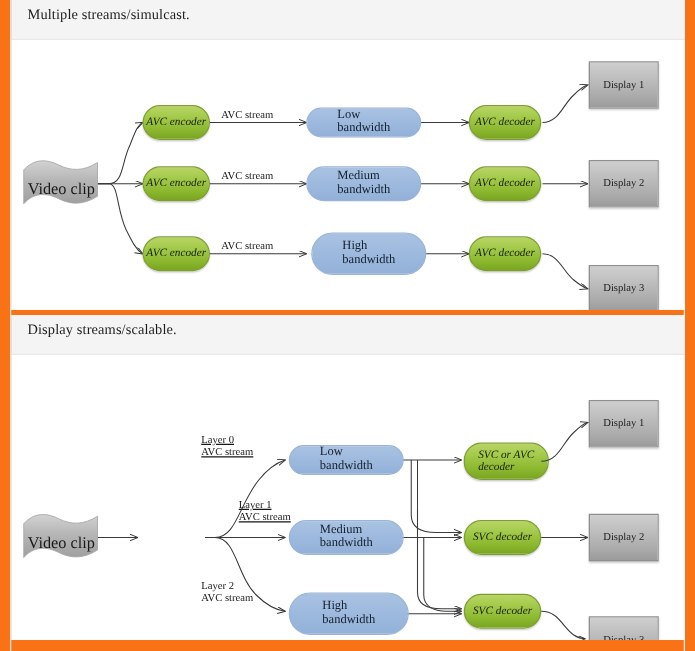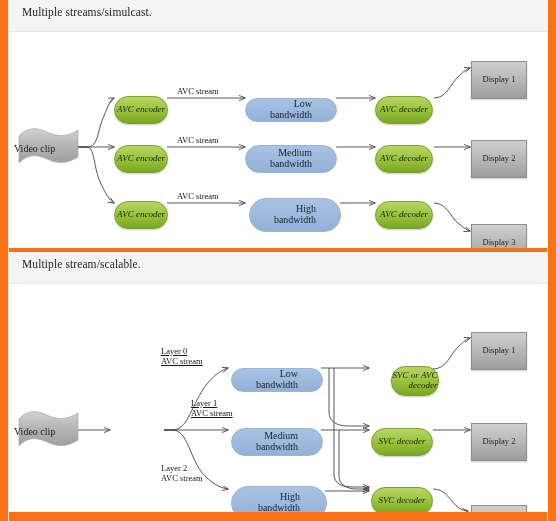--- a/index.html
+++ b/index.html
@@ -67,24 +67,23 @@
     position: absolute;
     left: 0;
     top: 0;
   }
   .node {
     position: absolute;
     box-sizing: border-box;
     display: flex;
     align-items: center;
     justify-content: center;
-    text-align: right;
+    text-align: left;
     line-height: 1.08;
     color: #1b1b1b;
-    margin-top: 12px;
   }
   
   .proc {
     border-radius: 14px;
     background: linear-gradient(to bottom, #b9d465 0%, #a6cc4e 28%, #8cb82f 72%, #7aa522 100%);
     border: 1px solid #7d9e30;
     box-shadow: 0 1px 1.5px rgba(0,0,0,0.22);
     font-size: 9px;
     color: #17210a;
     font-style: italic;
@@ -108,23 +107,23 @@
     position: absolute;
     font-size: 8.5px;
     color: #161616;
     text-align: left;
     line-height: 1.18;
     white-space: pre-line;
     pointer-events: none;
   }
   .clip-label {
     position: absolute;
-    font-size: 10px;
+    font-size: 13px;
     color: #1a1a1a;
-    text-align: left;
+    text-align: center;
     width: 70px;
   }
 </style>
 </head>
 <body>
 
 <div class="page">
 
   <div class="left-rule"></div>
   <div class="right-rule"></div>
@@ -202,21 +201,21 @@
       <div class="node display" style="left:462px; top:17px; width:56px; height:38px;">Display 1</div>
       <div class="node display" style="left:462px; top:96px; width:56px; height:38px;">Display 2</div>
       <div class="node display" style="left:462px; top:180px; width:56px; height:38px;">Display 3</div>
 
     </div>
   </div>
 
   <div class="section" style="top:252px; height:260px;">
 
     <div class="section-header">
-      <div class="title">Multiple stream/scalable.</div>
+      <div class="title">Display streams/scalable.</div>
     </div>
 
     <div class="canvas" style="height:228px;">
 
       <svg class="svg-layer" width="539" height="228" viewBox="0 0 539 228">
         <defs>
           <marker id="ah2" markerWidth="7" markerHeight="7" refX="6" refY="2.6" orient="auto" markerUnits="userSpaceOnUse">
             <path d="M0,0 L6.4,2.6 L0,5.2" fill="none" stroke="#3a3a3a" stroke-width="0.8"></path>
           </marker>
         </defs>
@@ -255,21 +254,21 @@
 
 
       <div class="edge-label" style="left:152px; top:62px; width:60px;text-decoration:underline;">Layer 0<br>AVC stream</div>
       <div class="edge-label" style="left:182px; top:114px; width:60px;text-decoration:underline;">Layer 1<br>AVC stream</div>
       <div class="edge-label" style="left:152px; top:179px; width:60px;">Layer 2<br>AVC stream</div>
 
       <div class="node pipe" style="left:222px; top:72px; width:92px; height:24px; border-radius:12px;">Low<br>bandwidth</div>
       <div class="node pipe" style="left:222px; top:132px; width:92px; height:28px; border-radius:14px;">Medium<br>bandwidth</div>
       <div class="node pipe" style="left:222px; top:190px; width:96px; height:34px; border-radius:17px;">High<br>bandwidth</div>
 
-      <div class="node proc" style="left:382px; top:70px; width:48px; height:30px;">SVC or AVC<br>decoder</div>
+      <div class="node proc" style="left:362px; top:70px; width:68px; height:30px;">SVC or AVC<br>decoder</div>
       <div class="node proc" style="left:362px; top:132px; width:62px; height:28px;">SVC decoder</div>
       <div class="node proc" style="left:362px; top:191px; width:62px; height:28px;">SVC decoder</div>
 
       <svg class="svg-layer" width="539" height="228" viewBox="0 0 539 228" style="pointer-events:none;">
         <g fill="none" stroke="#3a3a3a" stroke-width="0.85" marker-end="url(#ah2)">
           <path d="M424,85 C438,85 441,70 450,62 C455,57 458,55 461,54"></path>
           <path d="M424,146 L461,146"></path>
           <path d="M424,205 C438,205 441,218 450,224 C453,226 456,227 459,227"></path>
         </g>
       </svg>

